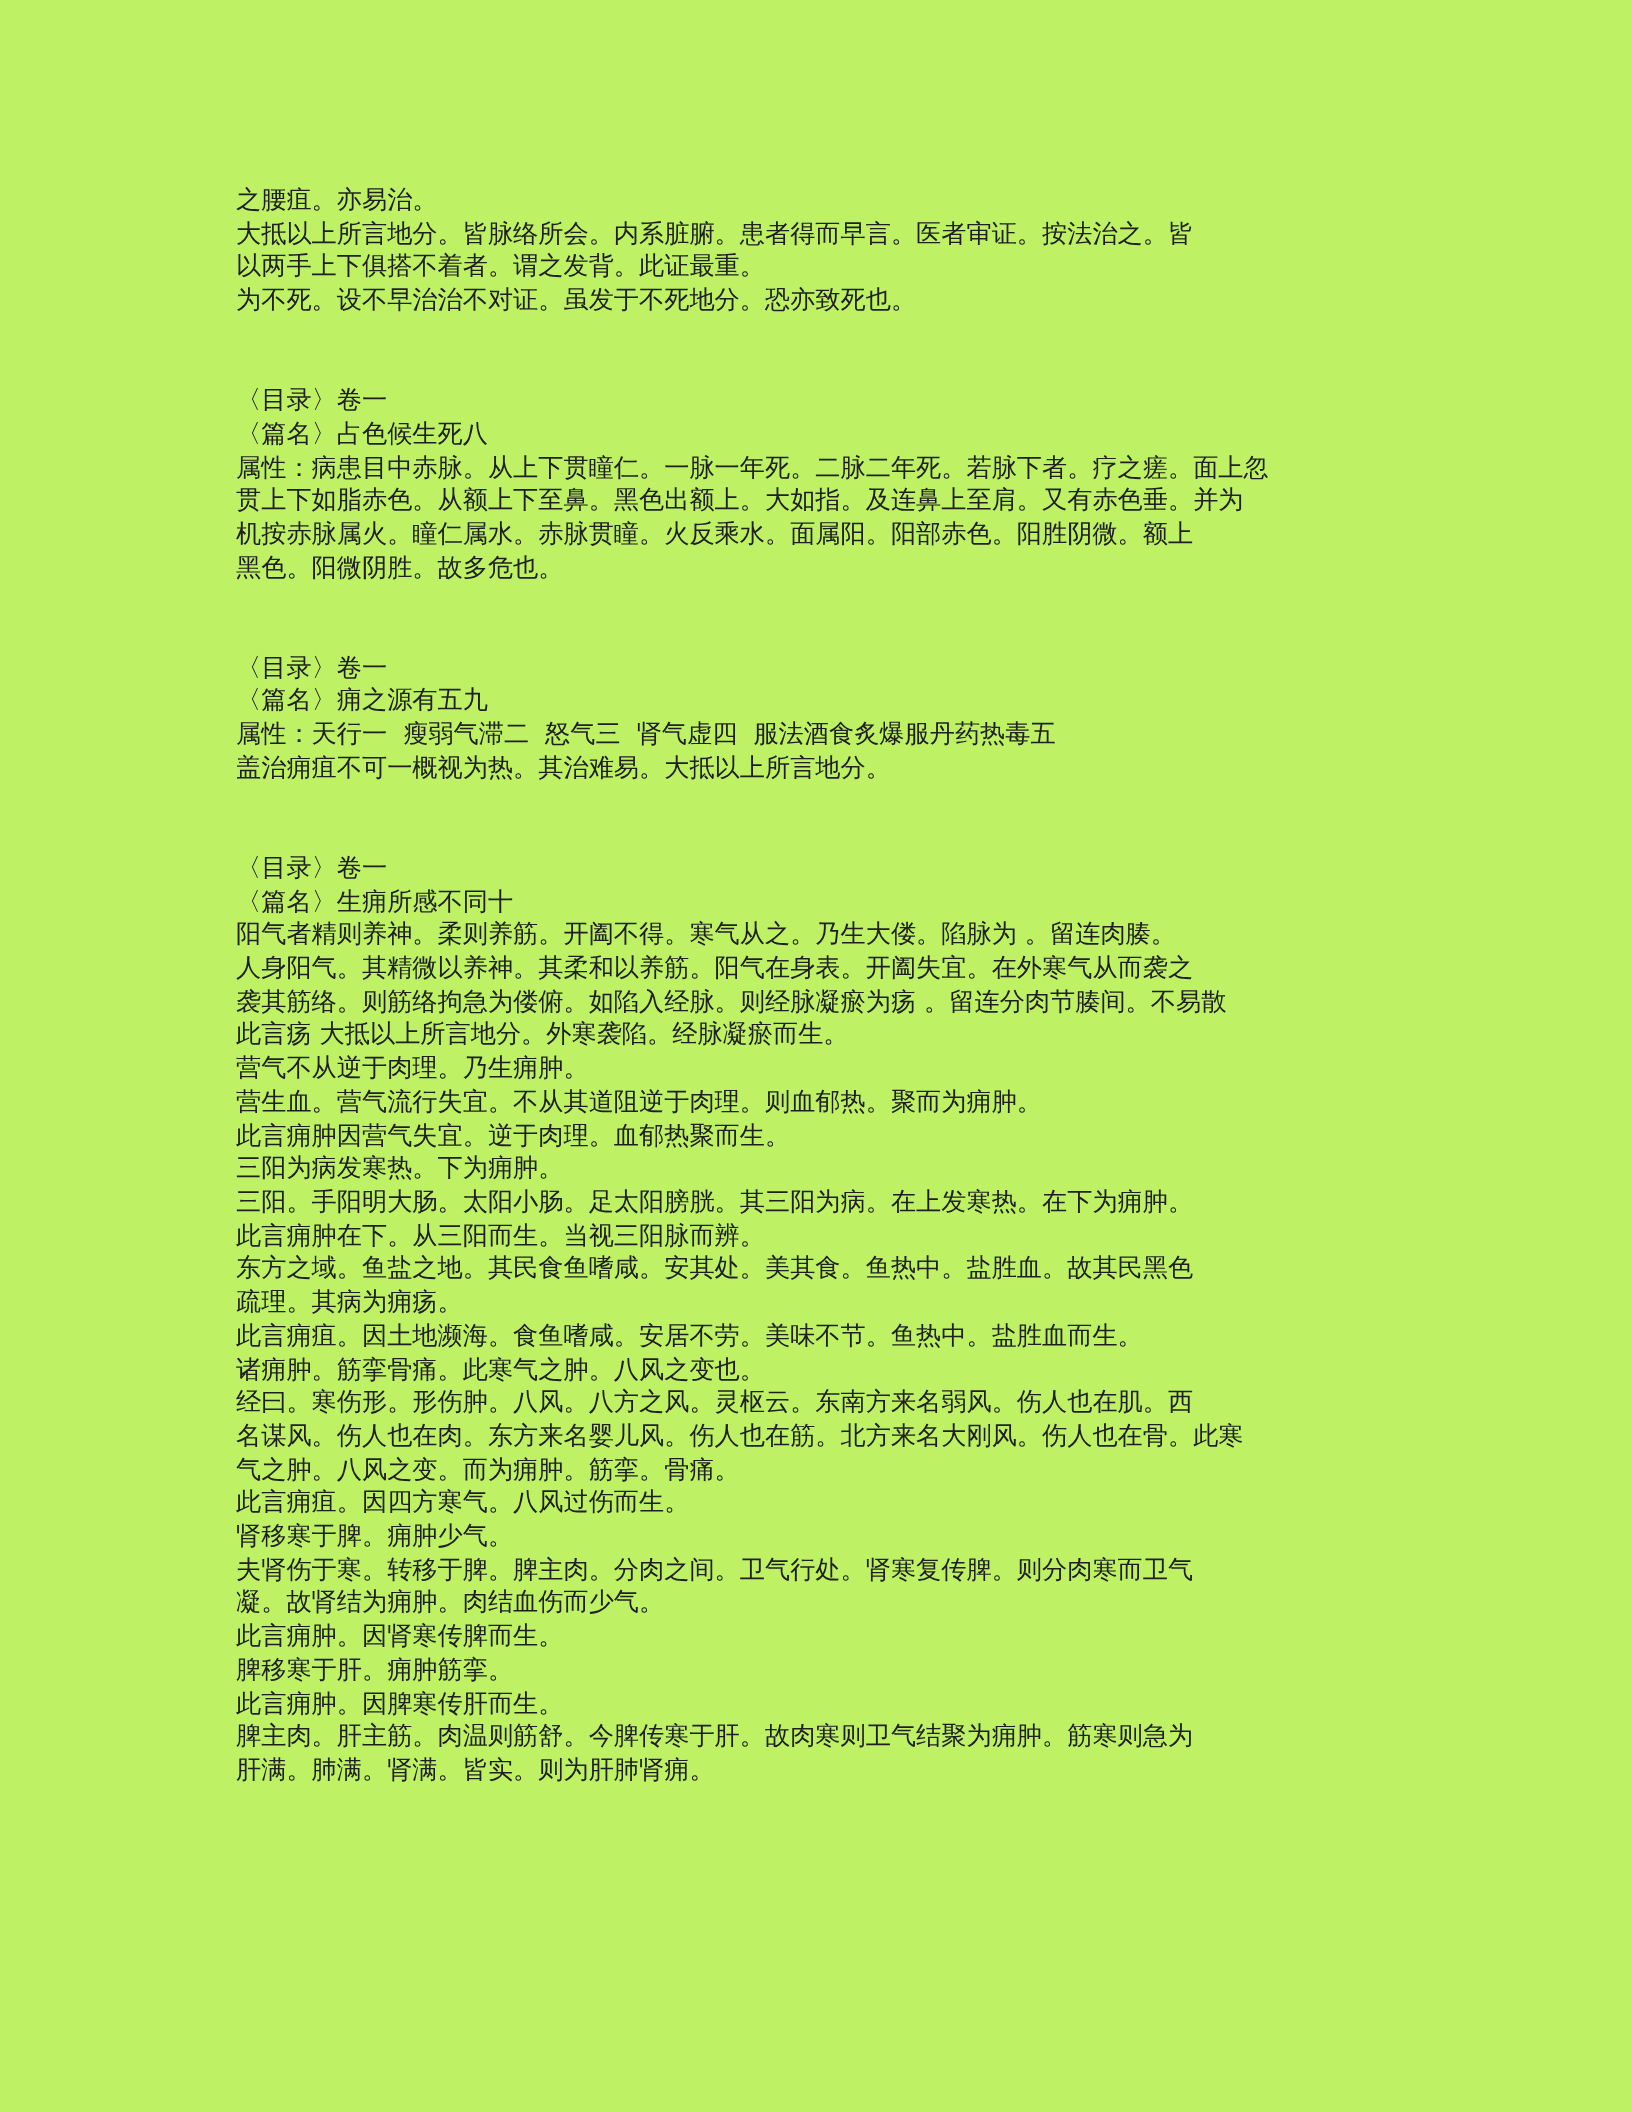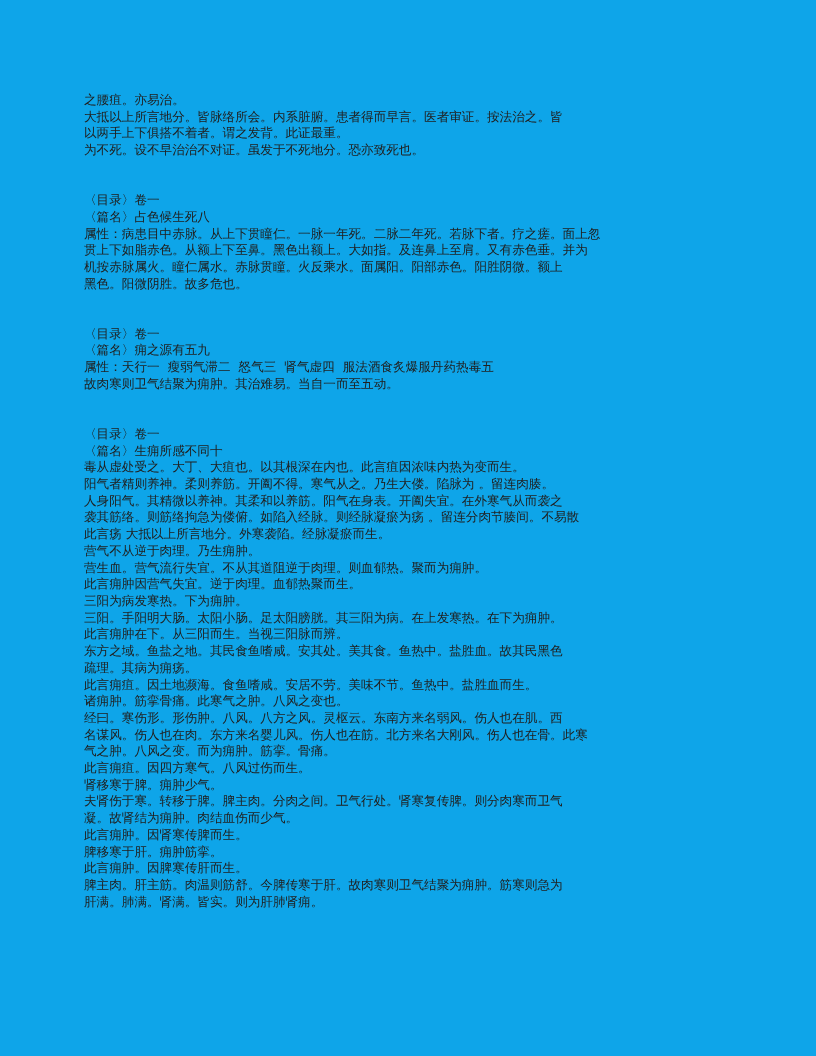--- a/index.html
+++ b/index.html
@@ -11,23 +11,23 @@
     width: 816px;
     height: 1056px;
     font-family: "DejaVu Sans", sans-serif;
     color: #1a1a1a;
     overflow: hidden;
   }
   #page {
     position: relative;
     width: 816px;
     height: 1056px;
-    background: #0ea5e9;
+    background: #bef264;
     box-sizing: border-box;
-    padding: 92px 96px 0 84px;
+    padding: 92px 96px 0 118px;
   }
   #doc-body {
     font-size: 12.6px;
     line-height: 16.7px;
     letter-spacing: 0px;
     color: #202020;
     white-space: normal;
   }
   .para {
     margin: 0;
@@ -71,30 +71,29 @@
         <div class="line">黑色。阳微阴胜。故多危也。</div>
       </div>
       <div class="para">
         <div class="blank-line">&nbsp;</div>
         <div class="blank-line">&nbsp;</div>
       </div>
       <div class="para">
         <div class="line">〈目录〉卷一</div>
         <div class="line">〈篇名〉痈之源有五九</div>
         <div class="line">属性：天行一  瘦弱气滞二  怒气三  肾气虚四  服法酒食炙爆服丹药热毒五</div>
-        <div class="line">故肉寒则卫气结聚为痈肿。其治难易。当自一而至五动。</div>
+        <div class="line">盖治痈疽不可一概视为热。其治难易。大抵以上所言地分。</div>
       </div>
       <div class="para">
         <div class="blank-line">&nbsp;</div>
         <div class="blank-line">&nbsp;</div>
       </div>
       <div class="para">
         <div class="line">〈目录〉卷一</div>
         <div class="line">〈篇名〉生痈所感不同十</div>
-        <div class="line">毒从虚处受之。大丁、大疽也。以其根深在内也。此言疽因浓味内热为变而生。</div>
         <div class="line">阳气者精则养神。柔则养筋。开阖不得。寒气从之。乃生大偻。陷脉为 。留连肉腠。</div>
         <div class="line">人身阳气。其精微以养神。其柔和以养筋。阳气在身表。开阖失宜。在外寒气从而袭之</div>
         <div class="line">袭其筋络。则筋络拘急为偻俯。如陷入经脉。则经脉凝瘀为疡 。留连分肉节腠间。不易散</div>
         <div class="line">此言疡 大抵以上所言地分。外寒袭陷。经脉凝瘀而生。</div>
         <div class="line">营气不从逆于肉理。乃生痈肿。</div>
         <div class="line">营生血。营气流行失宜。不从其道阻逆于肉理。则血郁热。聚而为痈肿。</div>
         <div class="line">此言痈肿因营气失宜。逆于肉理。血郁热聚而生。</div>
         <div class="line">三阳为病发寒热。下为痈肿。</div>
         <div class="line">三阳。手阳明大肠。太阳小肠。足太阳膀胱。其三阳为病。在上发寒热。在下为痈肿。</div>
         <div class="line">此言痈肿在下。从三阳而生。当视三阳脉而辨。</div>

